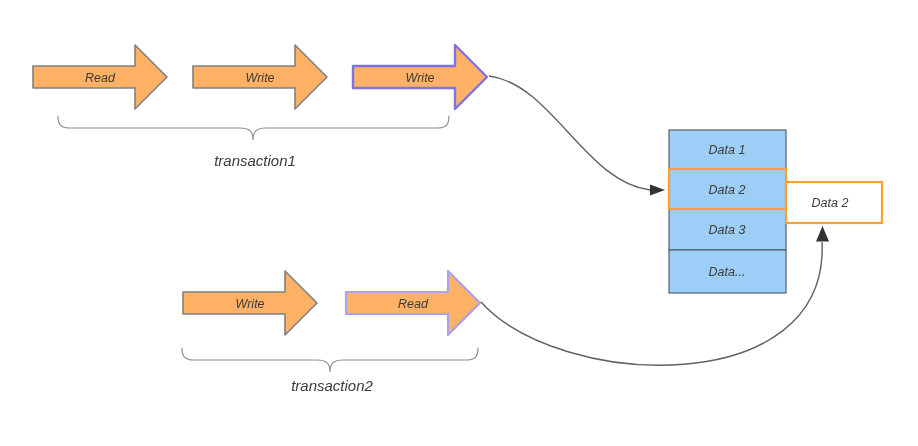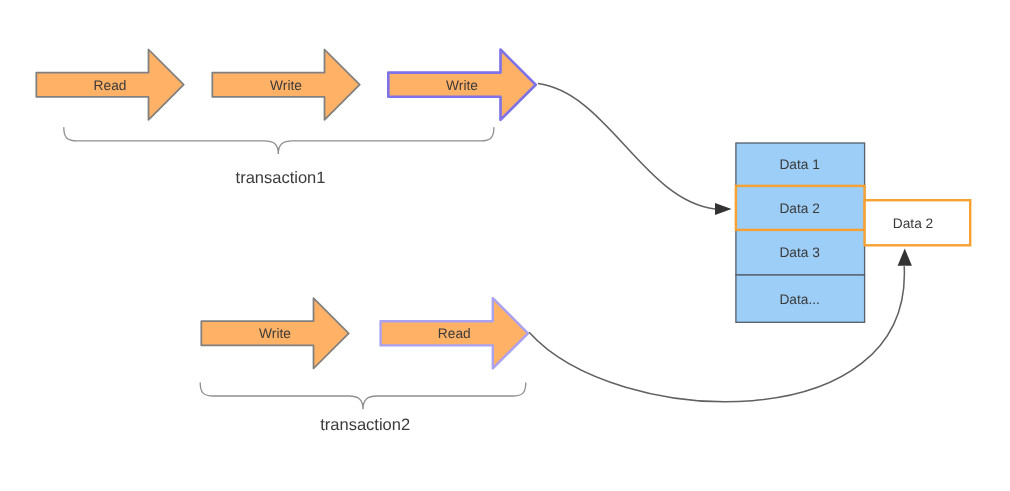--- a/index.html
+++ b/index.html
@@ -9,20 +9,21 @@
     width: 918px;
     height: 446px;
     overflow: hidden;
     font-family: "Liberation Sans", sans-serif;
   }
   #canvas {
     position: relative;
     width: 918px;
     height: 446px;
     background: #ffffff;
+    font-style: italic;
   }
   svg { display: block; }
   .block-arrow {
     stroke-width: 1.6;
     stroke-linejoin: round;
   }
   .block-arrow.purple-strong { stroke-width: 2.4; }
   .block-arrow.purple-light  { stroke-width: 2.2; }
   .arrow-label {
     font-size: 12.5px;

